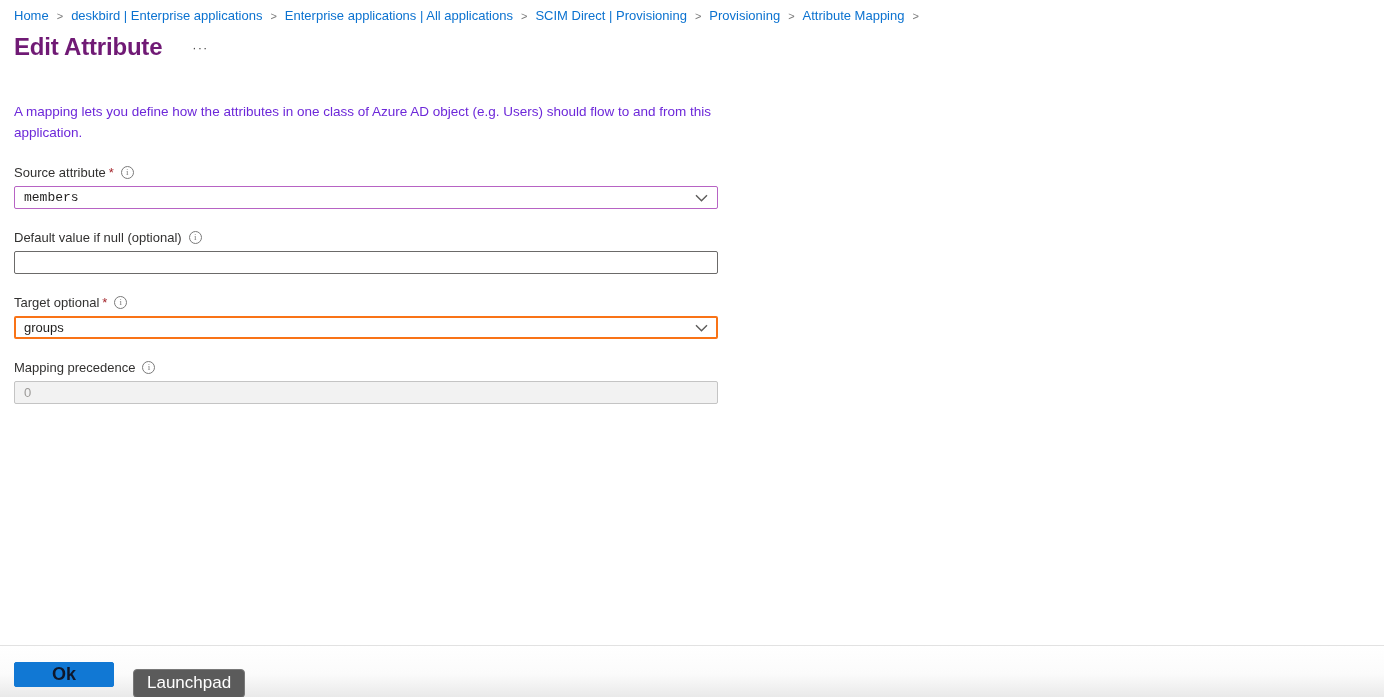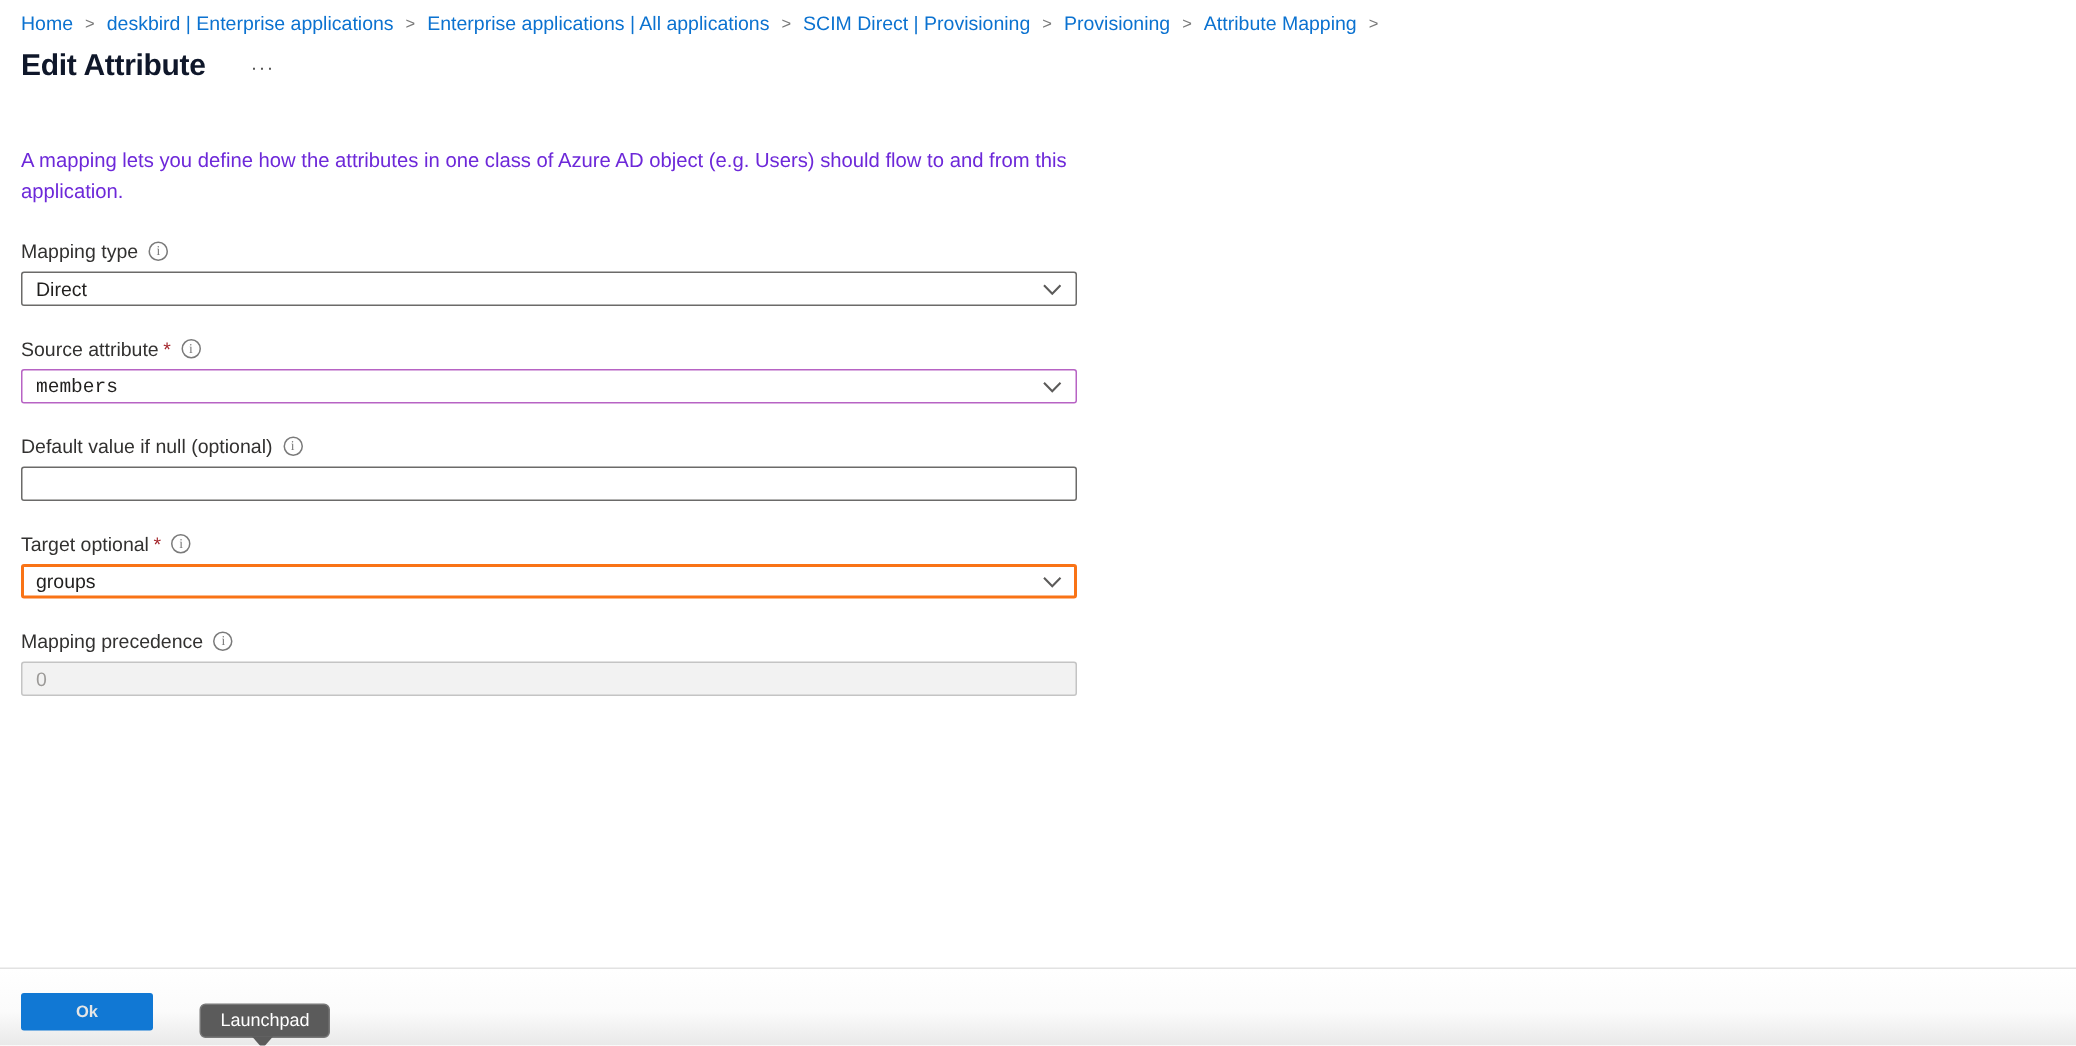--- a/index.html
+++ b/index.html
@@ -19,21 +19,21 @@
     font-size: 13px;
     white-space: nowrap;
   }
   .crumb { color: #0b72d0; cursor: pointer; }
   .sep { display: inline-block; margin: 0 8px; color: #7a7a7a; font-size: 11px; }
   .sep::before { content: ">"; }
 
   
   .title-row { display: flex; align-items: center; margin: 10px 0 0 14px; }
   .page-title {
-    font-size: 20px; font-weight: 700; color: #0f172a;
+    font-size: 24px; font-weight: 700; color: #701a75;
     margin: 0; letter-spacing: -0.2px;
   }
   .more-btn {
     margin-left: 28px; color: #4b4b4b; cursor: pointer;
     font-size: 13px; letter-spacing: 1px; line-height: 1;
     padding: 4px 2px;
   }
   .more-btn::before { content: "\00B7\00B7\00B7"; }
 
   
@@ -84,29 +84,29 @@
 
   
   .footer {
     position: absolute; left: 0; bottom: 0;
     width: 1384px; height: 52px;
     border-top: 1px solid #e2e2e2;
     background: linear-gradient(180deg, #ffffff 0%, #fbfbfb 55%, #e9e9e9 100%);
   }
   .ok-btn {
     position: absolute; left: 14px; top: 16px;
-    width: 88px; height: 25px;
+    width: 100px; height: 25px;
     background: #1178d4; border: 1px solid #1178d4; border-radius: 2px;
-    color: #e5e5e5; font-size: 11px; font-weight: 600;
+    color: #0f172a; font-size: 18px; font-weight: 600;
     font-family: inherit; cursor: pointer;
   }
   .tooltip {
     position: absolute; left: 133px; top: 23px;
     background: #5b5b5b; border: 1px solid #787878; border-radius: 4px;
-    color: #ffffff; font-size: 12px;
+    color: #ffffff; font-size: 17px;
     padding: 3px 13px 4px 13px;
     white-space: nowrap;
   }
   .tooltip::after {
     content: "";
     position: absolute; left: 34px; top: 100%;
     border-left: 7px solid transparent;
     border-right: 7px solid transparent;
     border-top: 8px solid #5b5b5b;
   }
@@ -131,35 +131,20 @@
 
 <div class="title-row">
   <h1 class="page-title">Edit Attribute</h1>
   <span class="more-btn"></span>
 </div>
 
 <p class="desc">A mapping lets you define how the attributes in one class of Azure AD object (e.g. Users) should flow to and from this application.</p>
 
 <div class="form">
 
-  <div class="field">
-    <div class="label-row">
-      <span>Mapping type</span>
-      <span class="req"></span>
-      <span class="info-icon"></span>
-    </div>
-    <div class="control">
-      <span>Direct</span>
-      <span class="chevron-icon">
-        <svg width="13" height="8" viewBox="0 0 13 8">
-            <path d="M1 1.2 L6.5 6.8 L12 1.2" fill="none" stroke="#5c5b5a" stroke-width="1.4"></path>
-          </svg>
-      </span>
-    </div>
-  </div>
 
   <div class="field">
     <div class="label-row">
       <span>Source attribute</span>
       <span class="req">*</span>
       <span class="info-icon"></span>
     </div>
     <div class="control modified">
       <span>members</span>
       <span class="chevron-icon">

